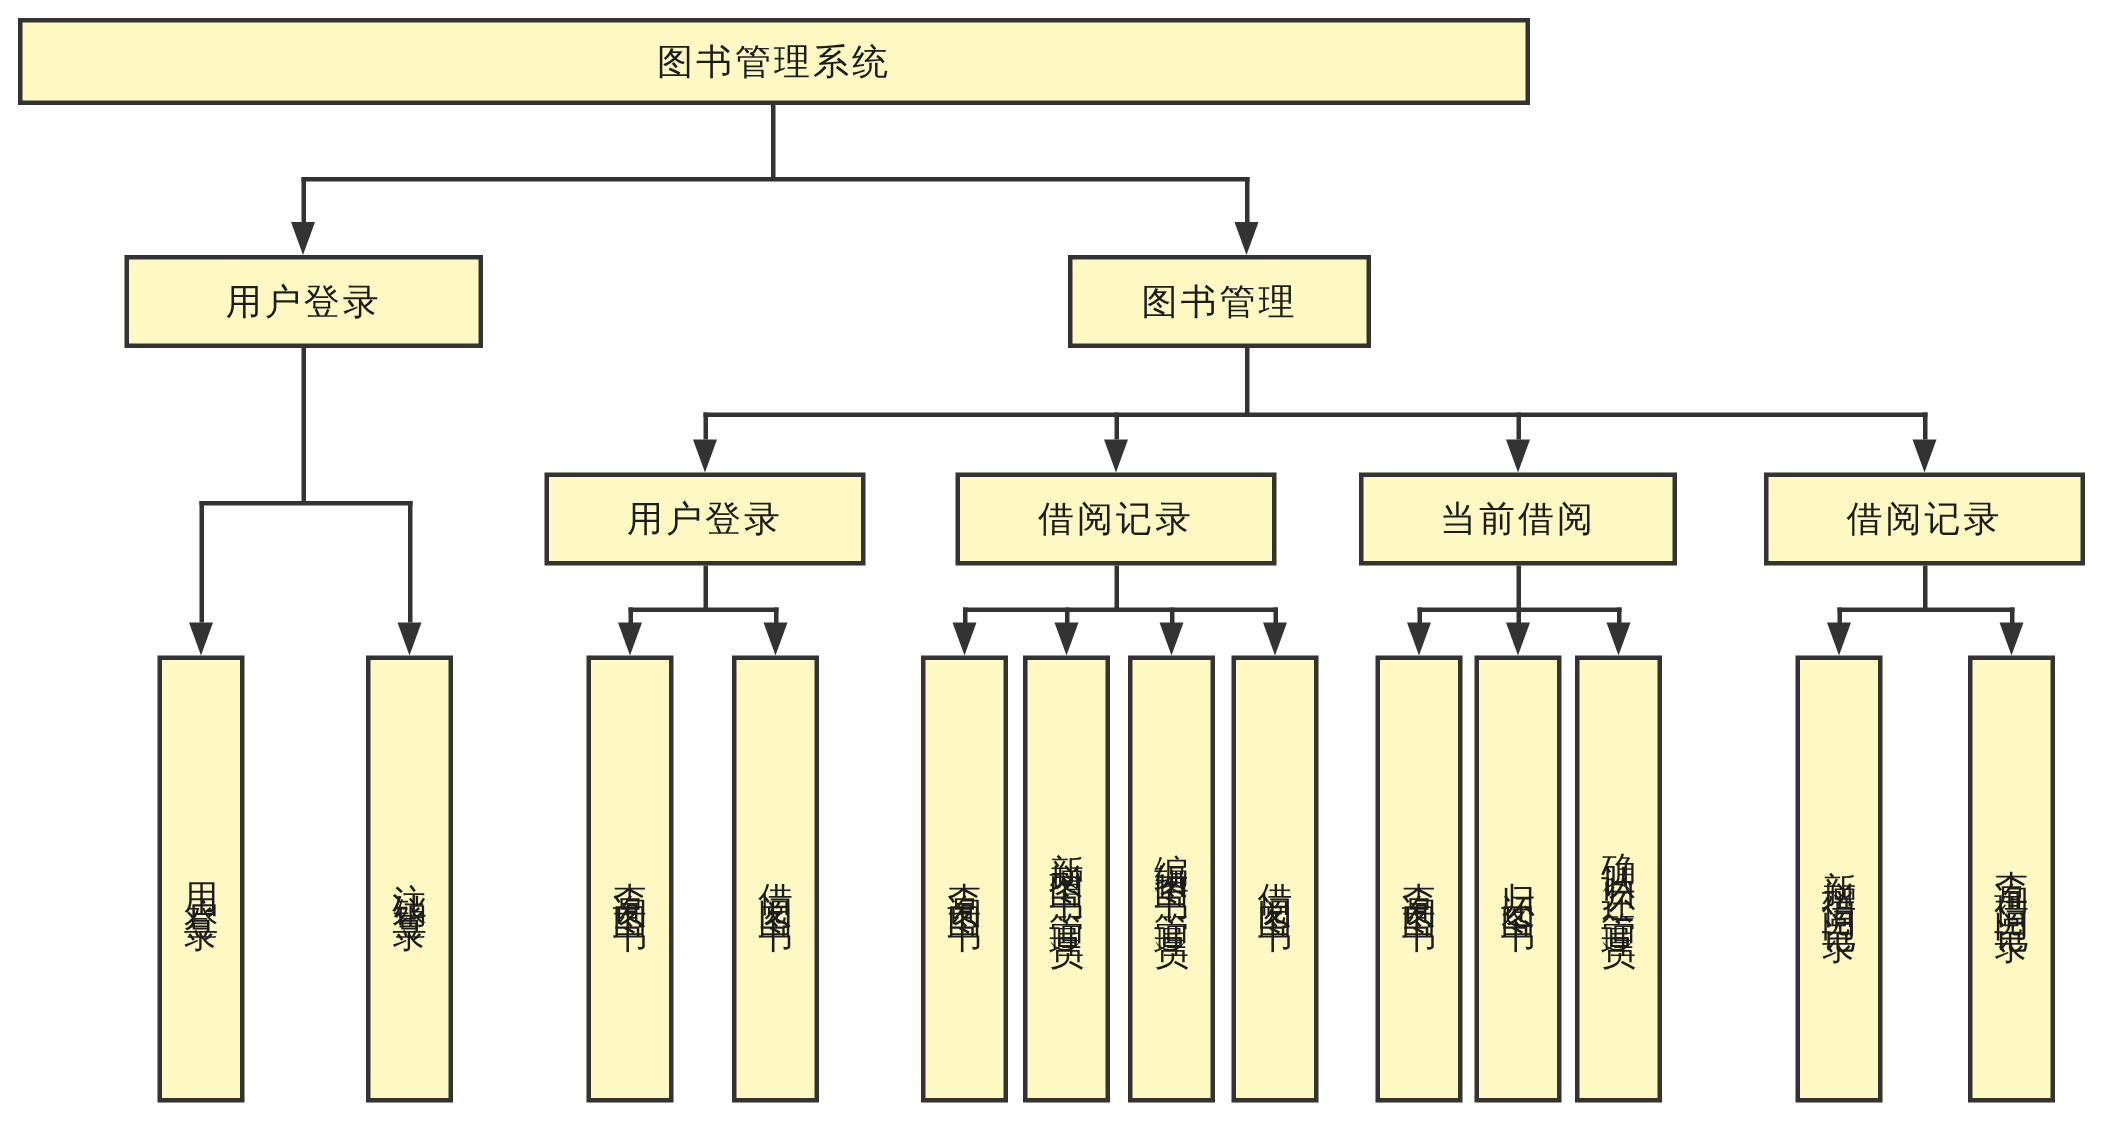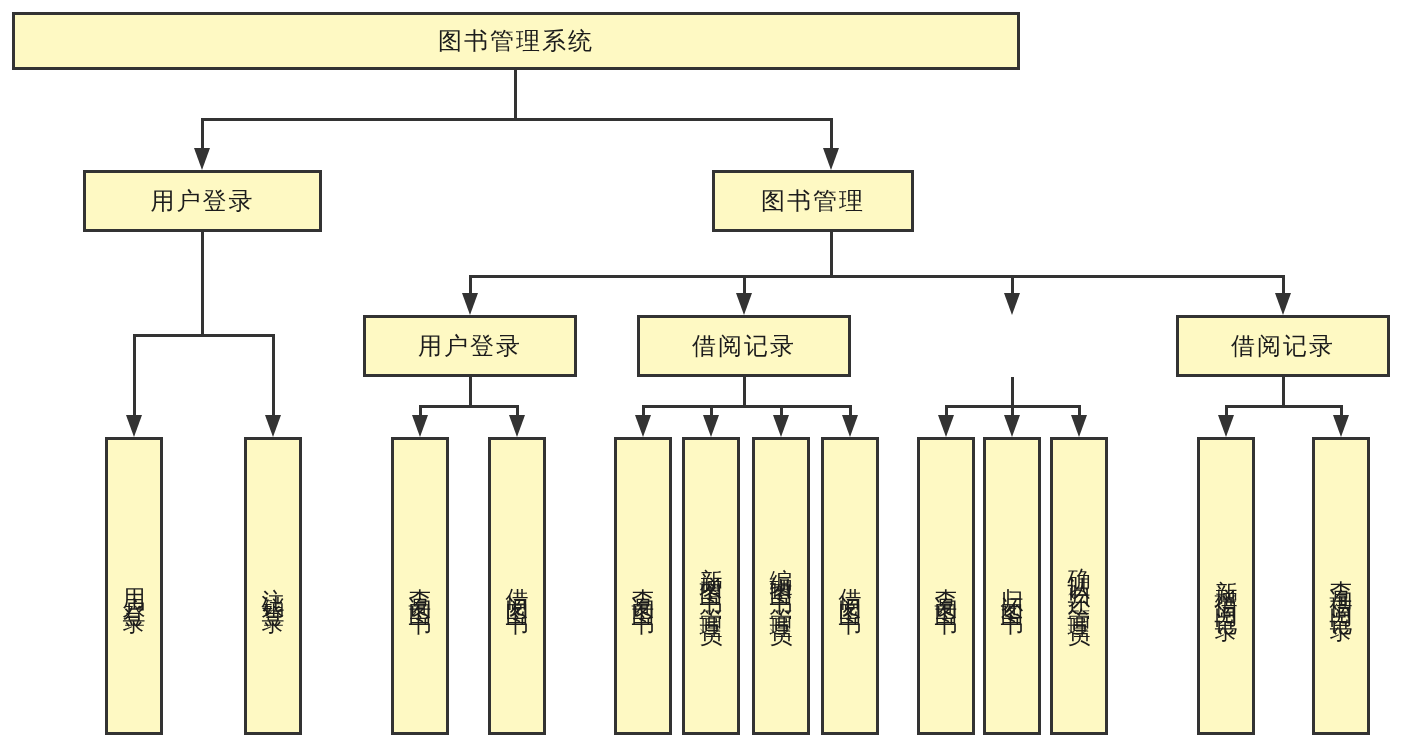--- a/index.html
+++ b/index.html
@@ -45,20 +45,23 @@
   </div>
 
   <div class="box h" style="left:363px;top:315px;width:214px;height:62px;">
     <span>用户登录</span>
   </div>
 
   <div class="box h" style="left:637px;top:315px;width:214px;height:62px;">
     <span>借阅记录</span>
   </div>
 
+  <div class="box h" style="left:906px;top:315px;width:212px;height:62px;">
+    <span>当前借阅</span>
+  </div>
 
   <div class="box h" style="left:1176px;top:315px;width:214px;height:62px;">
     <span>借阅记录</span>
   </div>
 
   <div class="box v" style="left:105px;top:437px;width:58px;height:298px;">
     <span>用户登录</span>
   </div>
   <div class="box v" style="left:244px;top:437px;width:58px;height:298px;">
     <span>注销登录</span>

